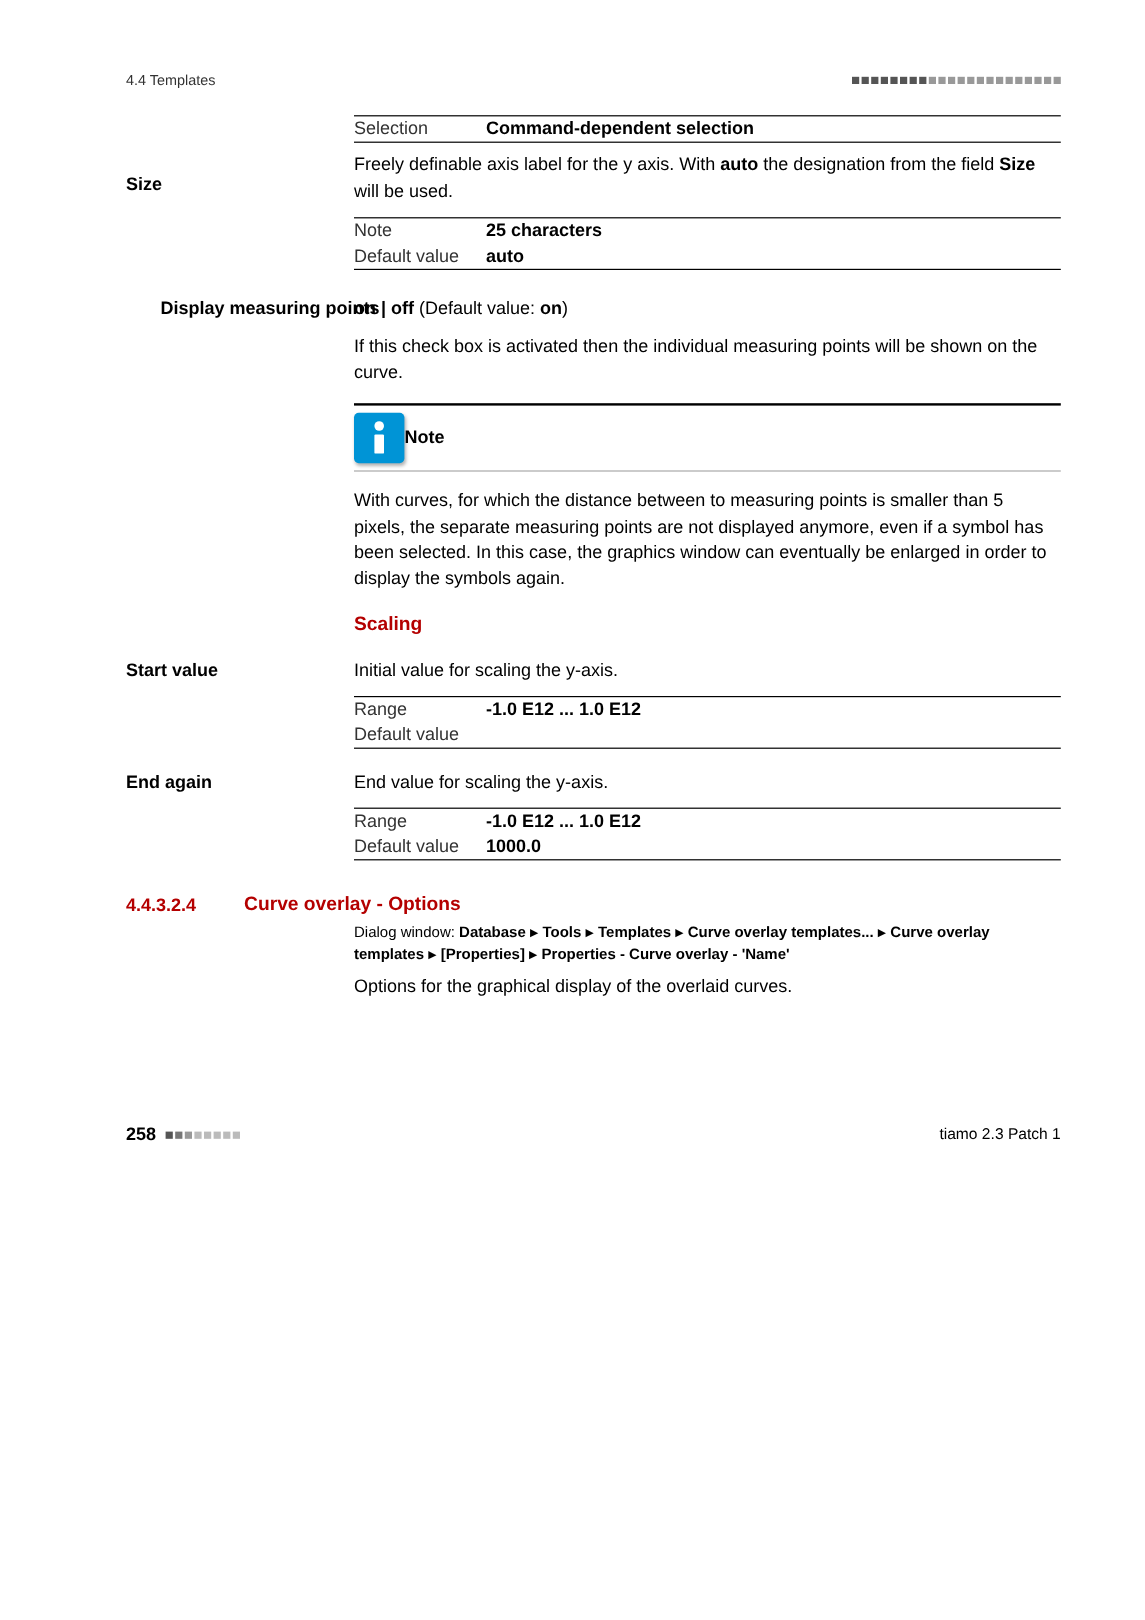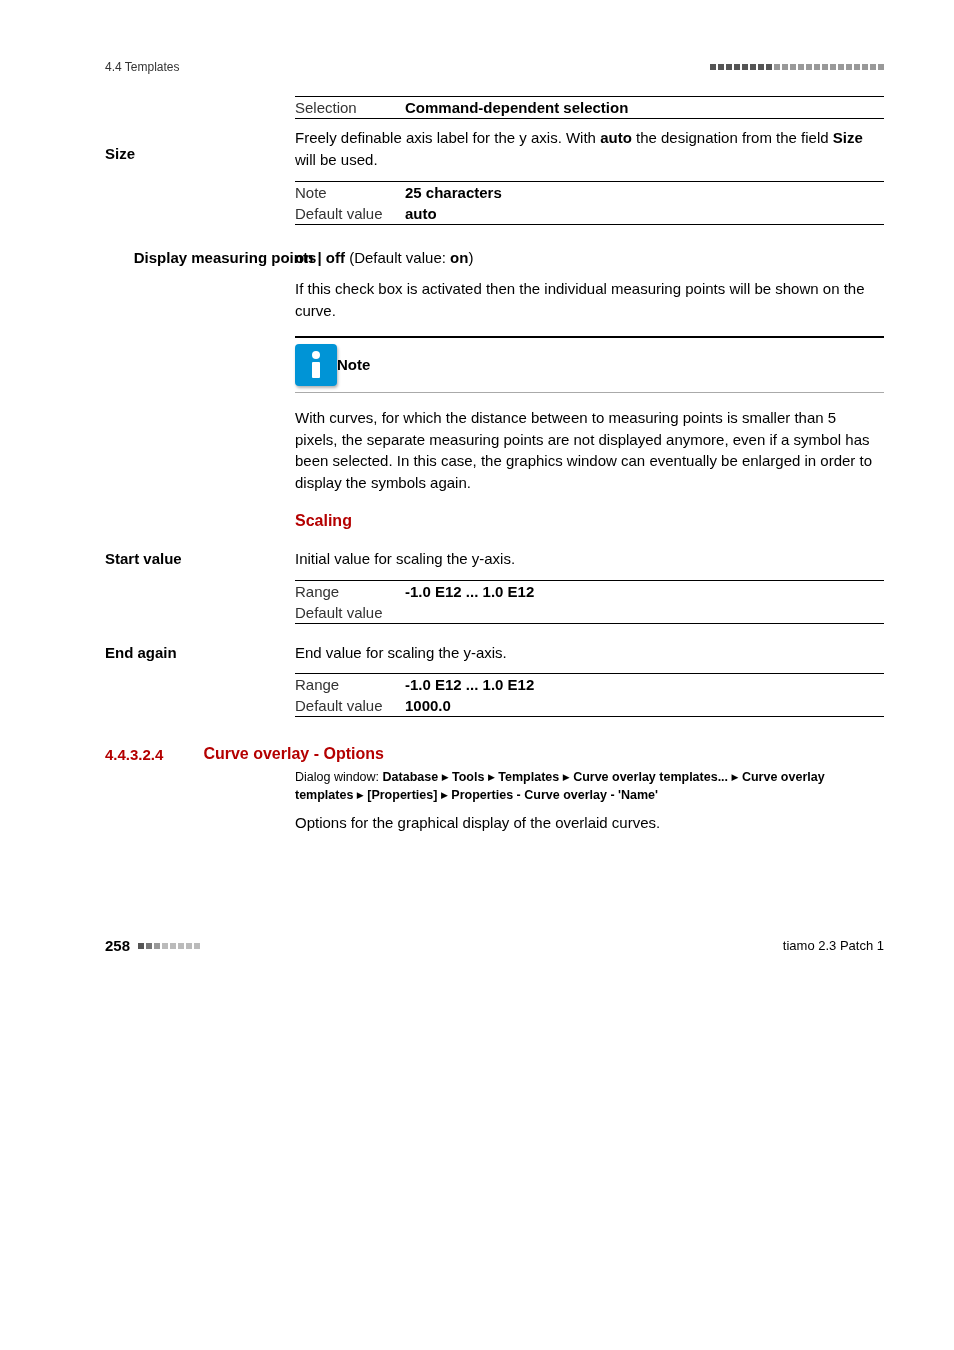--- a/index.html
+++ b/index.html
@@ -137,21 +137,20 @@
     font-size: 15px;
   }
 
   .footer {
     position: absolute;
     bottom: 46px;
     left: 105px;
     right: 70px;
     display: flex;
     justify-content: space-between;
-    align-items: center;
     font-size: 13px;
     margin-top: 10px;
   }
   .footer-left {
     display: flex;
     align-items: center;
     gap: 8px;
   }
   .page-no { font-weight: 700; font-size: 15px; }
   .fsquares { display: flex; gap: 2px; }

